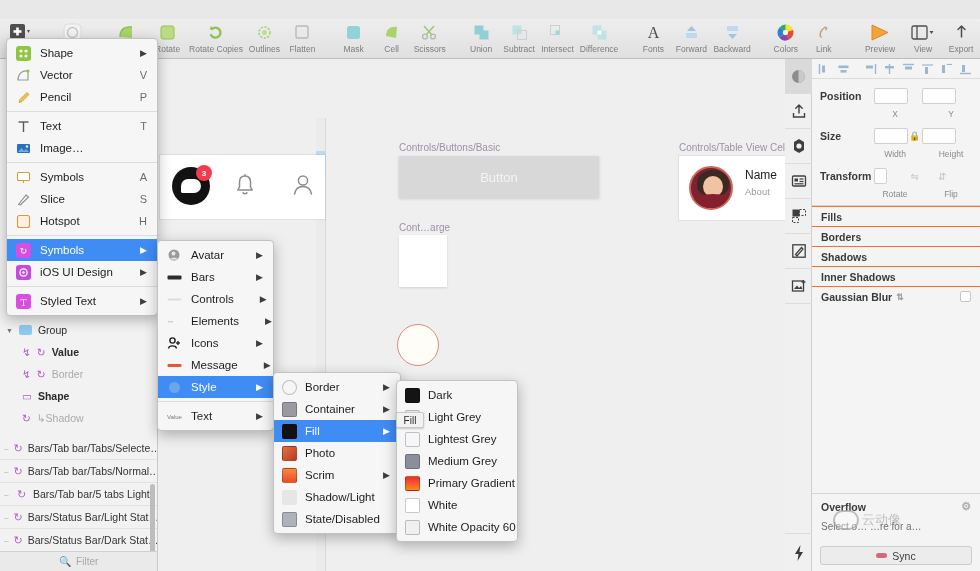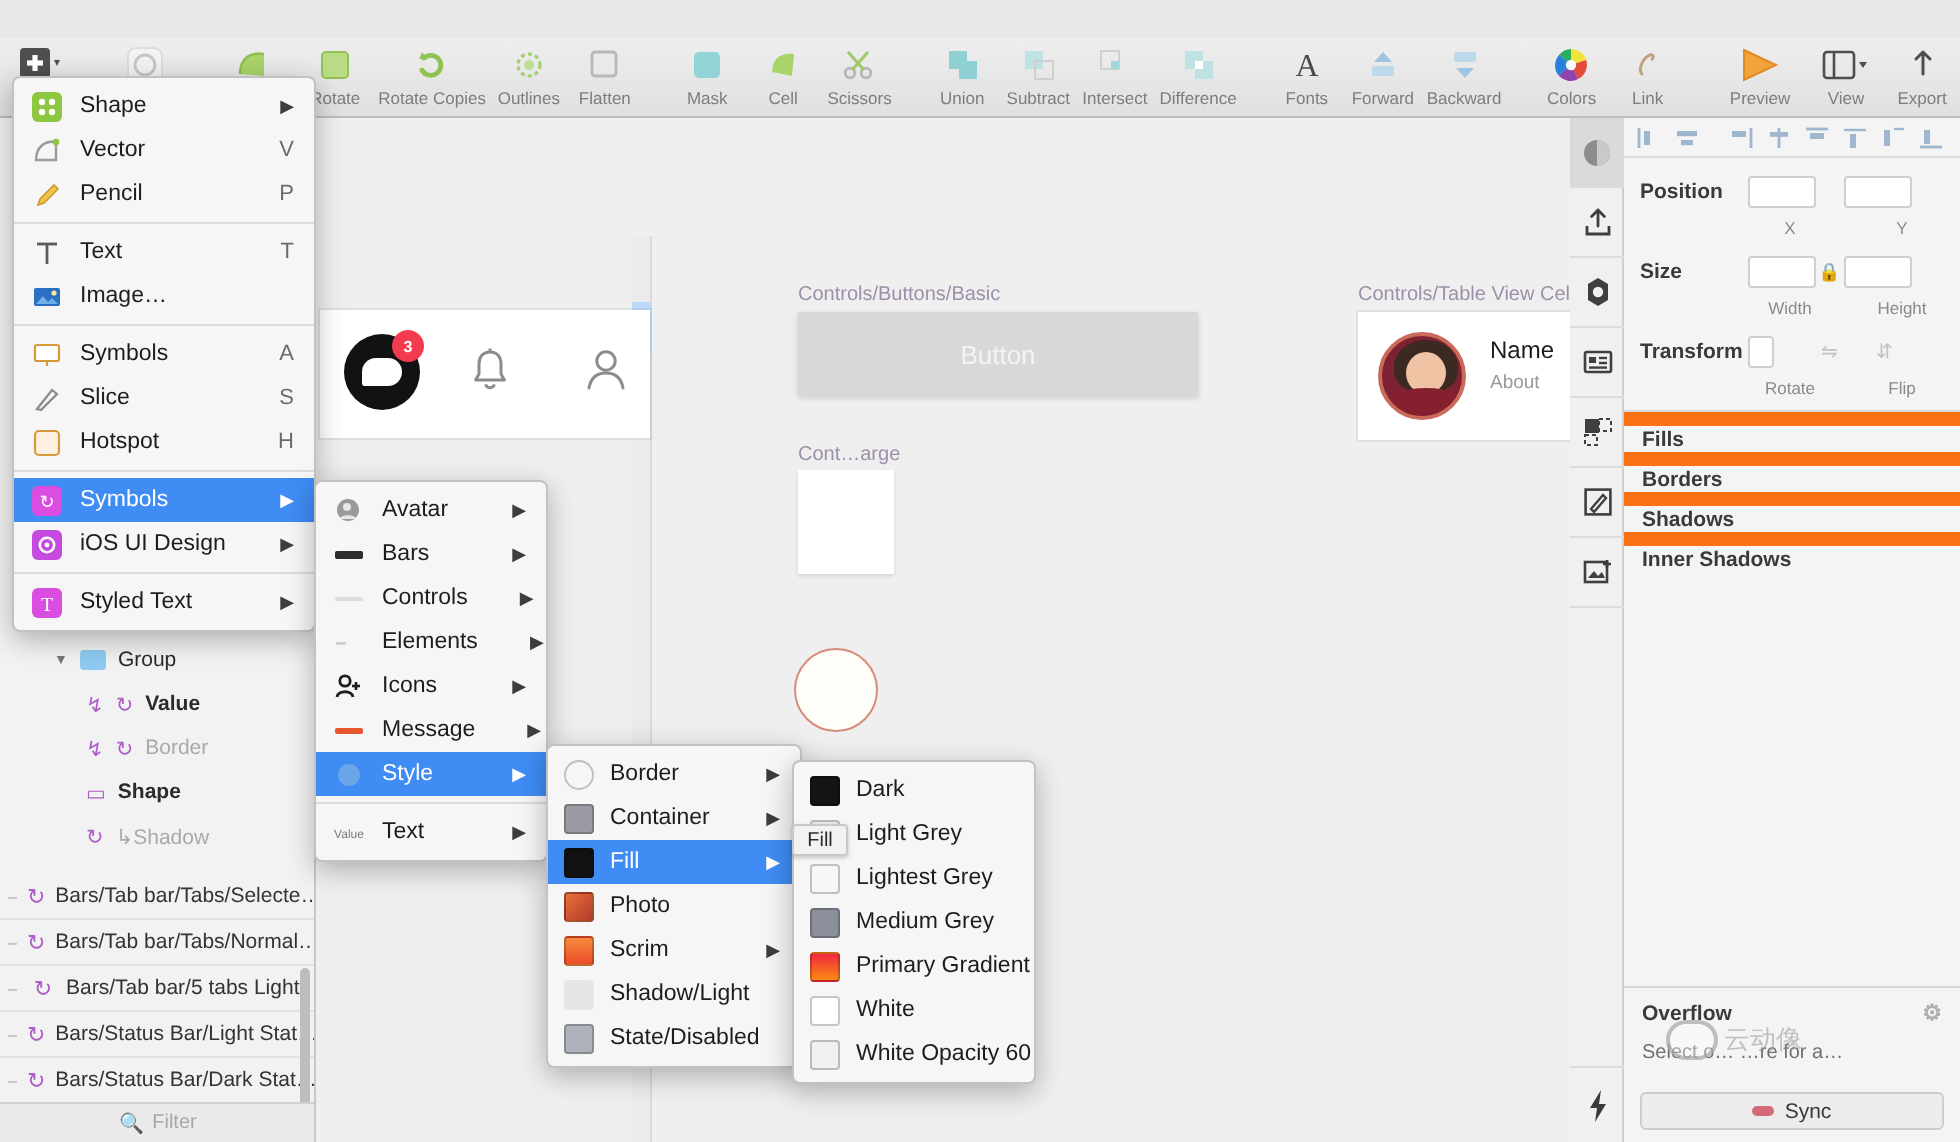--- a/index.html
+++ b/index.html
@@ -203,21 +203,21 @@
   .insfield{
     height:16px; background:#fff; border:1px solid #cfcfcf; border-radius:2px;
     flex:1; min-width:0;
   }
   .subcaps{ display:flex; padding:0 8px; font-size:8.5px; color:#8a8a8a; }
   .subcaps span{ text-align:center; }
   .lockico{ width:14px; text-align:center; color:#b7b7b7; font-size:9px;}
   .secrow{
     height:20px; display:flex; align-items:center; padding:0 9px;
     font-size:10.5px; font-weight:bold; color:#3a3a3a;
-    border-top:7px solid #f97316;
+    border-top:1px solid #f97316;
     text-align:right;
   }
   .insdivider{ height:1px; background:#d6d6d6; margin-top:6px; }
   .flipbox{
     width:55px; height:16px; display:flex; align-items:center; justify-content:space-around;
     color:#c2c2c2; font-size:10px;
   }
   .overflowsec{
     position:absolute; left:0; bottom:0; width:168px; height:78px;
     border-top:1px solid #d6d6d6; background:#f4f4f4;
@@ -513,21 +513,21 @@
           <svg width="19" height="19" viewBox="0 0 19 19">
             <path d="M9.5 3 L9.5 14 M6 6.5 L9.5 3 L13 6.5" fill="none" stroke="#4e4e4e" stroke-width="1.5" stroke-linecap="round" stroke-linejoin="round"></path>
           </svg>
         </div>
       <div class="tblabel">Export</div>
     </div>
   </div>
 
   <div class="leftpanel">
 
-    <div style="position:absolute; left:0; top:260px; width:188px;padding-left:21px;">
+    <div style="position:absolute; left:0; top:260px; width:188px;">
       <div class="grouprow">
         <span class="tri">▼</span>
         <span class="folder"></span>
         <span>Group</span>
       </div>
       <div class="sublayer">
         <span class="sym">↯</span>
         <span class="sym">↻</span>
         <span class="bold">Value</span>
       </div>
@@ -791,20 +791,25 @@
       </div>
     <div class="secrow">
         <span>Borders</span>
       </div>
     <div class="secrow">
         <span>Shadows</span>
       </div>
     <div class="secrow">
         <span>Inner Shadows</span>
       </div>
+    <div class="secrow">
+      <span>Gaussian Blur</span>
+      <span style="margin-left:4px; color:#9b9b9b; font-size:9px;">⇅</span>
+      <span style="margin-left:auto; width:11px; height:11px; border:1px solid #c5c5c5; background:#fff; border-radius:2px;"></span>
+    </div>
 
     <div class="overflowsec">
       <div class="overflowtitle">
         <span>Overflow</span>
         <span class="gear">⚙</span>
       </div>
       <div class="overflowtext">Select o…       …re        for a…</div>
       <div class="syncbtn">
         <span class="swoosh"></span>
         <span>Sync</span>

